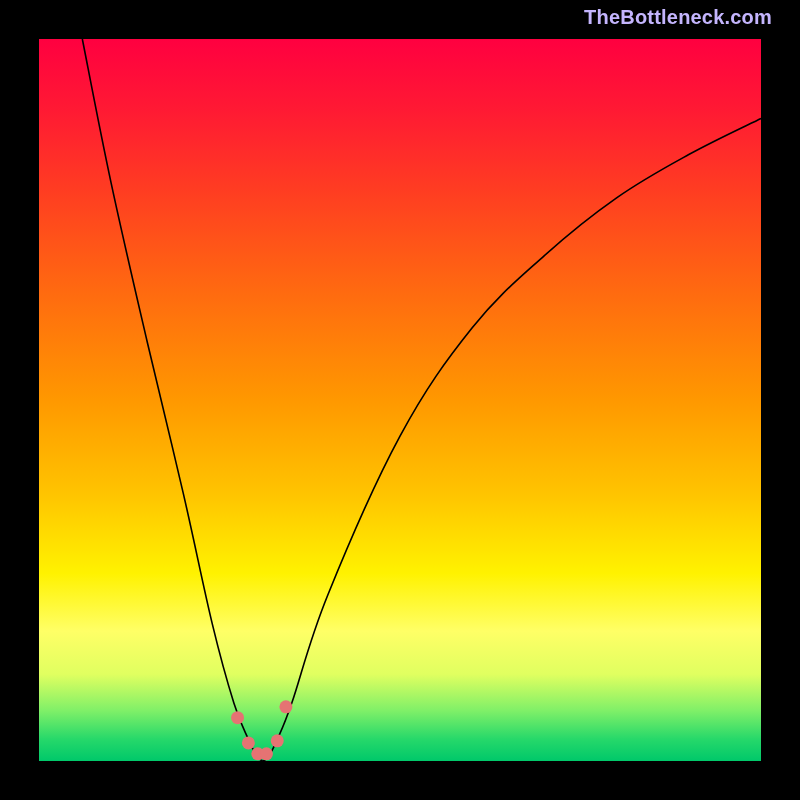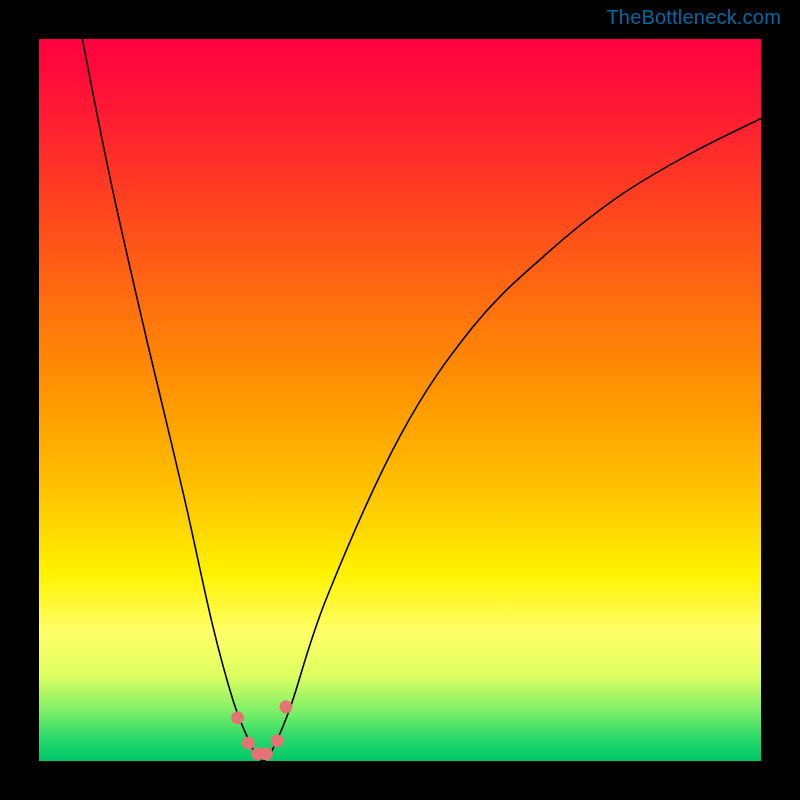--- a/index.html
+++ b/index.html
@@ -36,24 +36,24 @@
       #ffff66 82%,
       #e0ff60 88%,
       #80f068 93%,
       #26d86a 97%,
       #00c86a 100%
     );
   }
   .watermark {
     position: absolute;
     top: 6px;
-    right: 19px;
-    color: #0369a1;
+    right: 28px;
+    color: #c4b5fd;
     font-size: 20px;
-    font-weight: 400;
+    font-weight: 700;
     letter-spacing: 0.2px;
     user-select: none;
   }
   svg.curve {
     position: absolute;
     left: 0;
     top: 0;
     width: 722px;
     height: 722px;
     overflow: visible;

